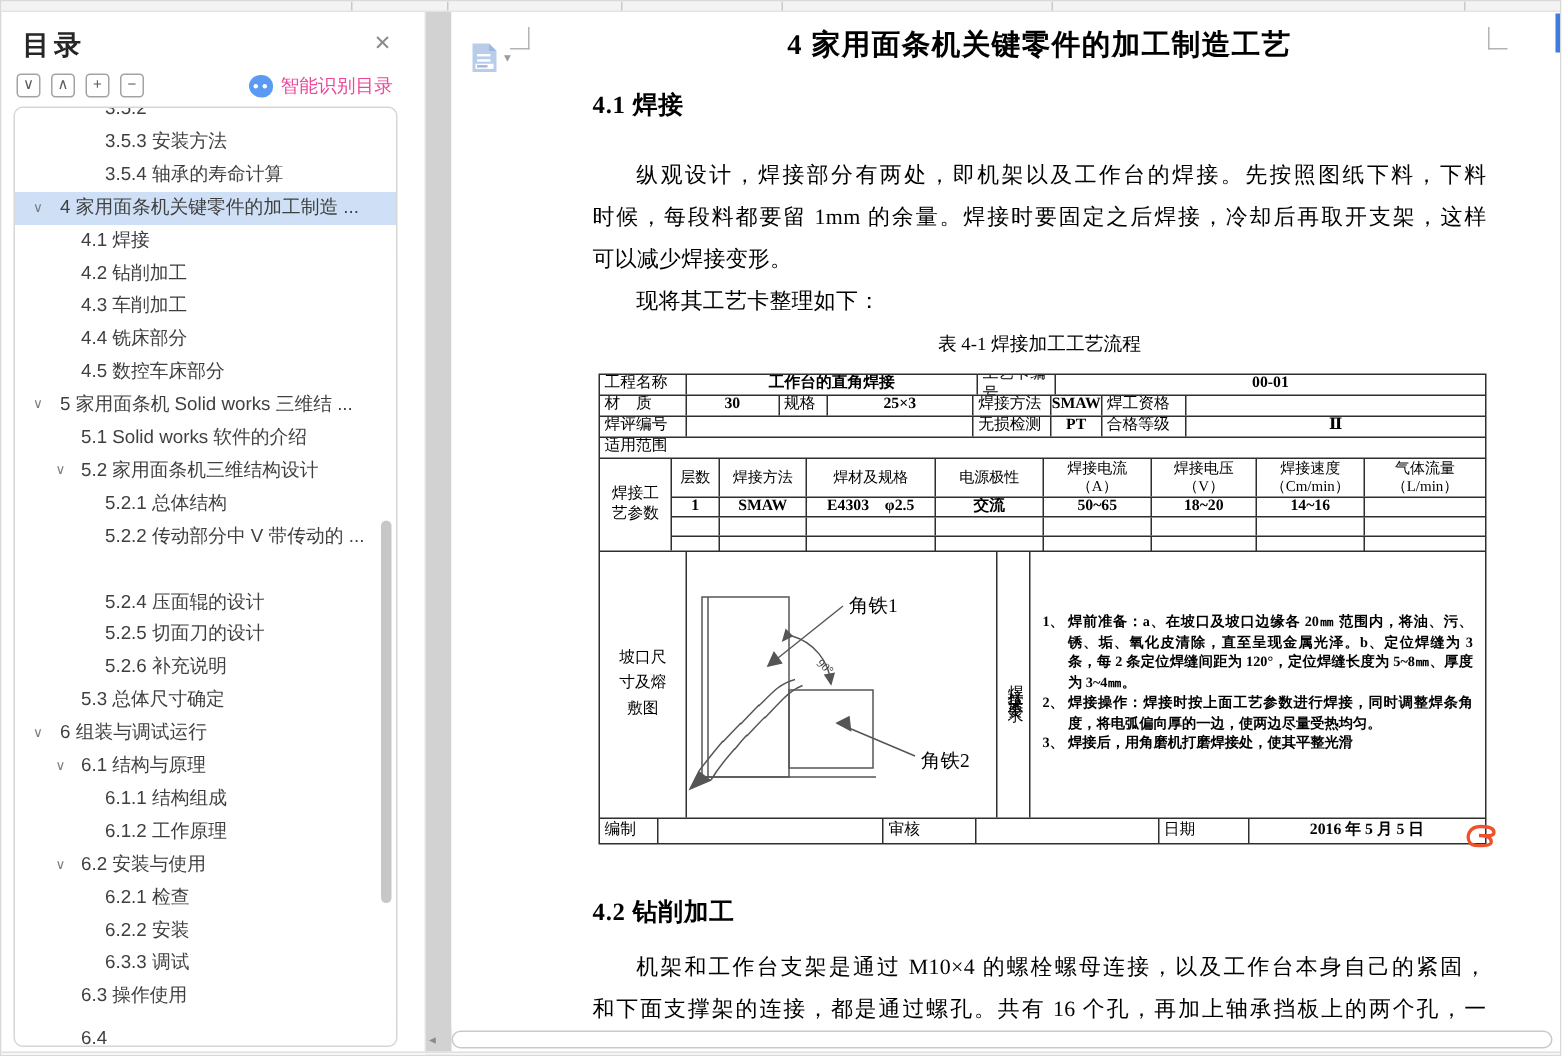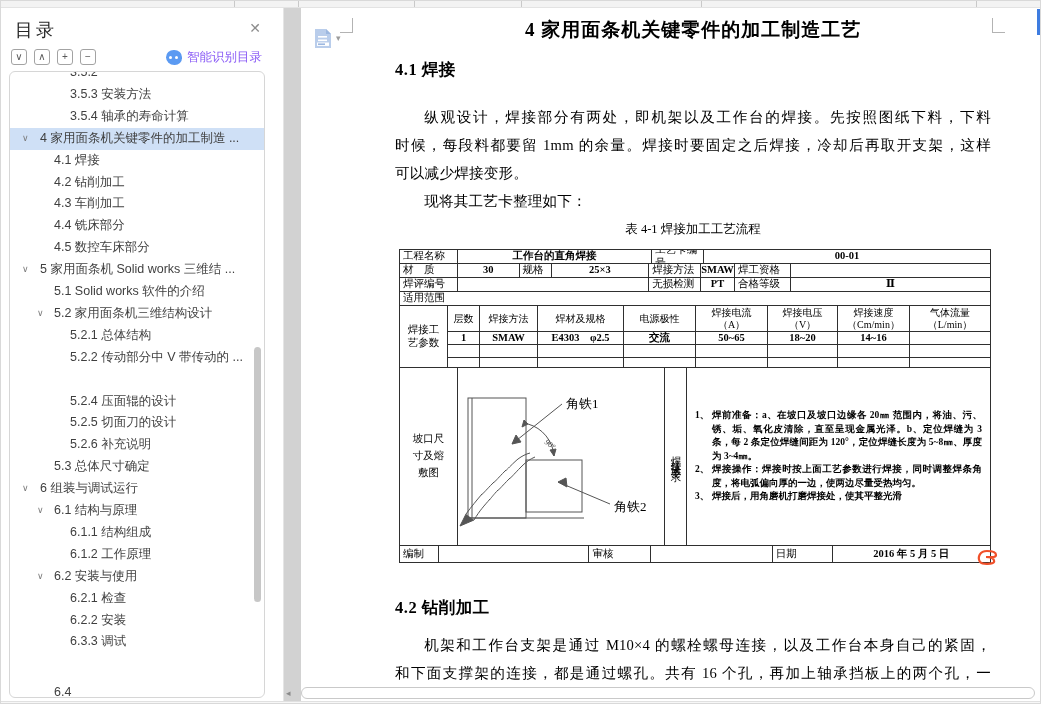--- a/index.html
+++ b/index.html
@@ -8,29 +8,29 @@
     position:relative; width:1041px; height:704px; overflow:hidden;
     font-family:"Liberation Sans", sans-serif; background:#fff;
     border:1px solid #d9d9d9;
   }
   
   .topstrip { position:absolute; left:0; top:0; width:1041px; height:7px; background:#f3f3f3; border-bottom:1px solid #e3e3e3; }
   .tick { position:absolute; top:0; width:1px; height:6px; background:#c9c9c9; }
 
   
   .sidebar { position:absolute; left:0; top:7px; width:283px; height:697px; background:#fff; border-right:1px solid #e5e5e5; }
-  .sb-title { position:absolute; left:14px; top:10px; font-size:18px; color:#262626; letter-spacing:3px; }
+  .sb-title { position:absolute; left:14px; top:10px; font-size:18px; color:#262626; letter-spacing:3px;font-weight:bold; }
   .sb-close { position:absolute; left:245px; top:11px; width:18px; height:18px; color:#8c8c8c; font-size:14px; line-height:18px; text-align:center; cursor:pointer; }
   .sb-btnrow { position:absolute; left:10px; top:41px; height:16px; }
   .sb-btn { position:absolute; top:0; width:16px; height:16px; border:1px solid #a3a3a3; border-radius:3px; color:#5a5a5a; font-size:10px; line-height:14px; text-align:center; background:#fff; }
   .sb-ai { position:absolute; right:21px; top:40px; height:18px; display:flex; align-items:center; gap:5px; }
   .ai-dot { width:16px; height:15px; border-radius:50% 50% 46% 54%; background:#5b9af2; position:relative; }
   .ai-dot:before, .ai-dot:after { content:""; position:absolute; top:6px; width:3px; height:3px; border-radius:50%; background:#fff; }
   .ai-dot:before { left:3px; } .ai-dot:after { left:9px; }
-  .sb-ai span.lbl { font-size:12.5px; color:#8b5cf6; }
+  .sb-ai span.lbl { font-size:12.5px; color:#ec4899; }
 
   .toc-box { position:absolute; left:8px; top:63px; width:256px; height:627px; border:1px solid #d6d6d6; border-radius:6px; overflow:hidden; background:#fff; }
   .toc-row { position:absolute; left:0; width:100%; height:21.9px; font-size:12.5px; color:#3f3f3f; line-height:21.9px; white-space:nowrap; cursor:pointer; }
   .toc-row.sel { background:#cfe0f6; }
   .toc-row .chev { position:absolute; top:0; color:#7b7b7b; font-size:9px; }
   .toc-row.lvl1 { padding-left:30px; } .toc-row.lvl1 .chev { left:12px; }
   .toc-row.lvl2 { padding-left:44px; } .toc-row.lvl2 .chev { left:27px; }
   .toc-row.lvl3 { padding-left:60px; }
   .toc-scrollbar { position:absolute; right:3px; top:275px; width:7px; height:255px; background:#c7c7c7; border-radius:4px; }
 
@@ -132,20 +132,21 @@
         <div class="toc-row lvl3" style="top: 362.3px;"><span>5.2.6 补充说明</span></div>
         <div class="toc-row lvl2" style="top: 384.2px;"><span>5.3 总体尺寸确定</span></div>
         <div class="toc-row lvl1" style="top: 406.1px;"><span class="chev">∨</span><span>6 组装与调试运行</span></div>
         <div class="toc-row lvl2" style="top: 428px;"><span class="chev">∨</span><span>6.1 结构与原理</span></div>
         <div class="toc-row lvl3" style="top: 449.9px;"><span>6.1.1 结构组成</span></div>
         <div class="toc-row lvl3" style="top: 471.8px;"><span>6.1.2 工作原理</span></div>
         <div class="toc-row lvl2" style="top: 493.7px;"><span class="chev">∨</span><span>6.2 安装与使用</span></div>
         <div class="toc-row lvl3" style="top: 515.6px;"><span>6.2.1 检查</span></div>
         <div class="toc-row lvl3" style="top: 537.5px;"><span>6.2.2 安装</span></div>
         <div class="toc-row lvl3" style="top: 559.4px;"><span>6.3.3 调试</span></div>
+        <div class="toc-row lvl2" style="top: 581.3px;"><span>6.3 操作使用</span></div>
         <div class="toc-row lvl2" style="top: 610.2px;"><span>6.4</span></div>
         <div class="toc-scrollbar"></div>
       </div>
   </div>
 
   <div class="gutter"></div>
 
   <div class="page serif">
 
     <div class="corner" style="left:39px; top:24px; width:13px; height:1px;"></div>

